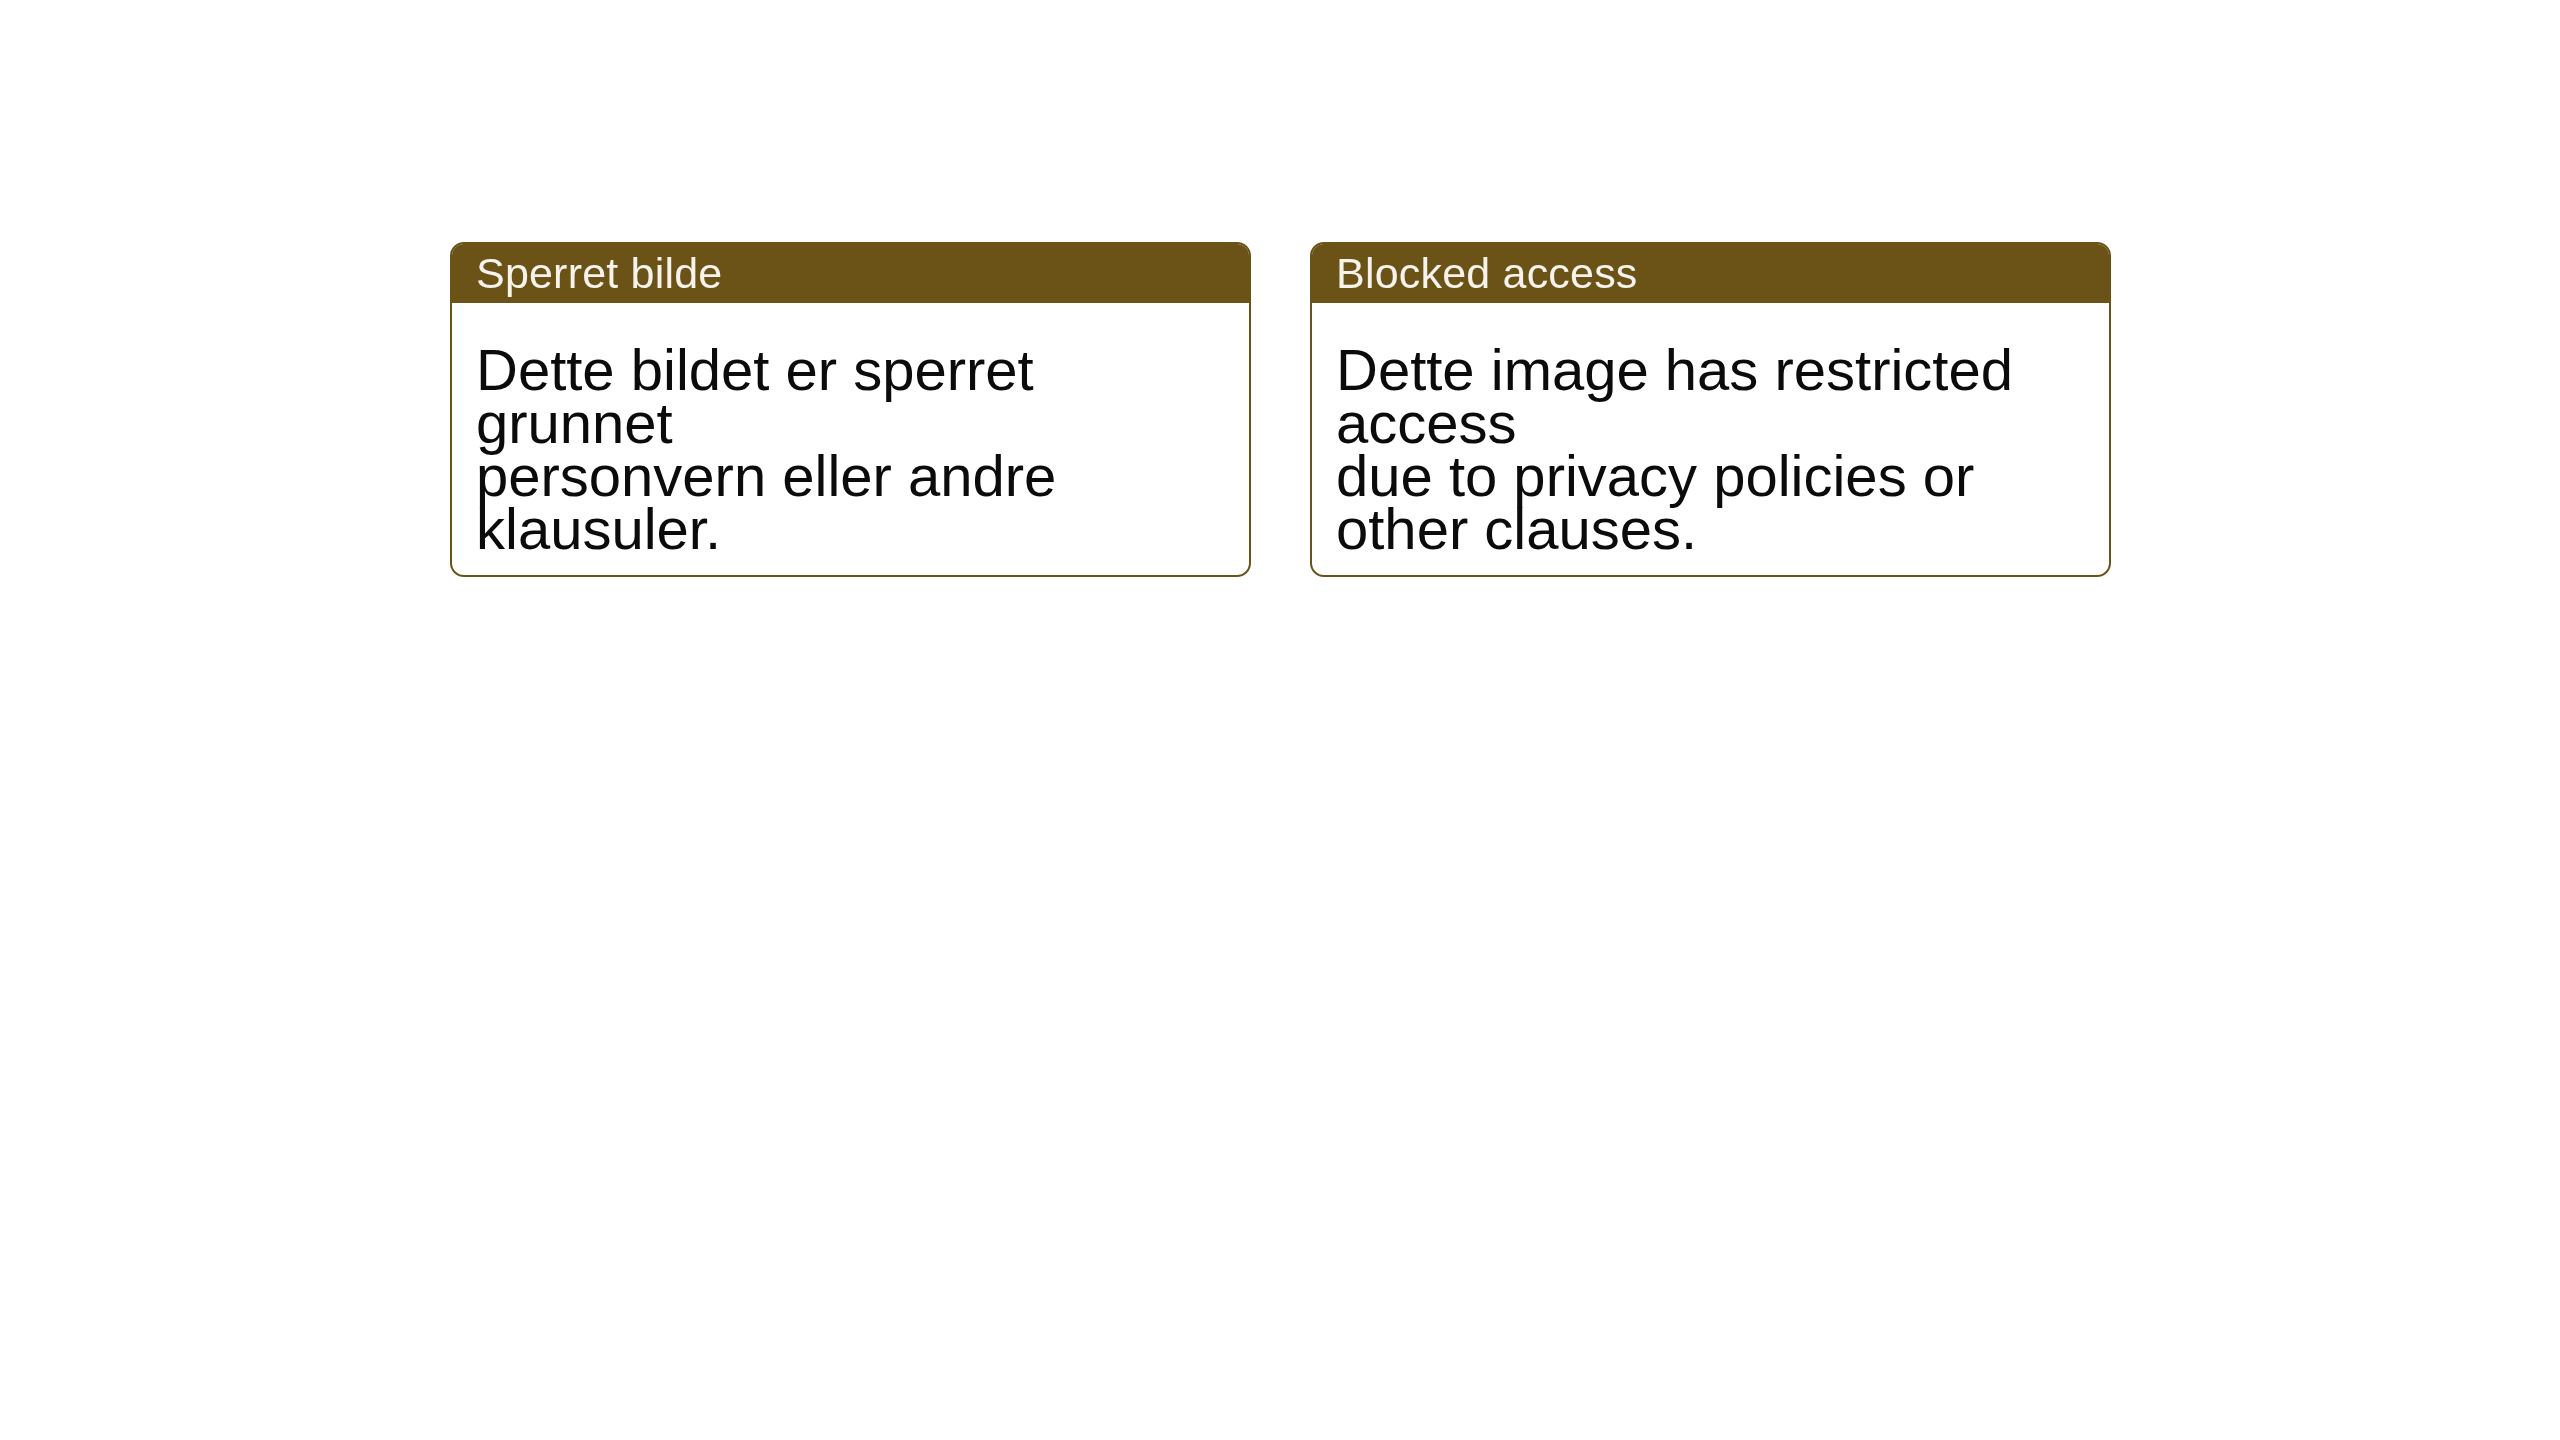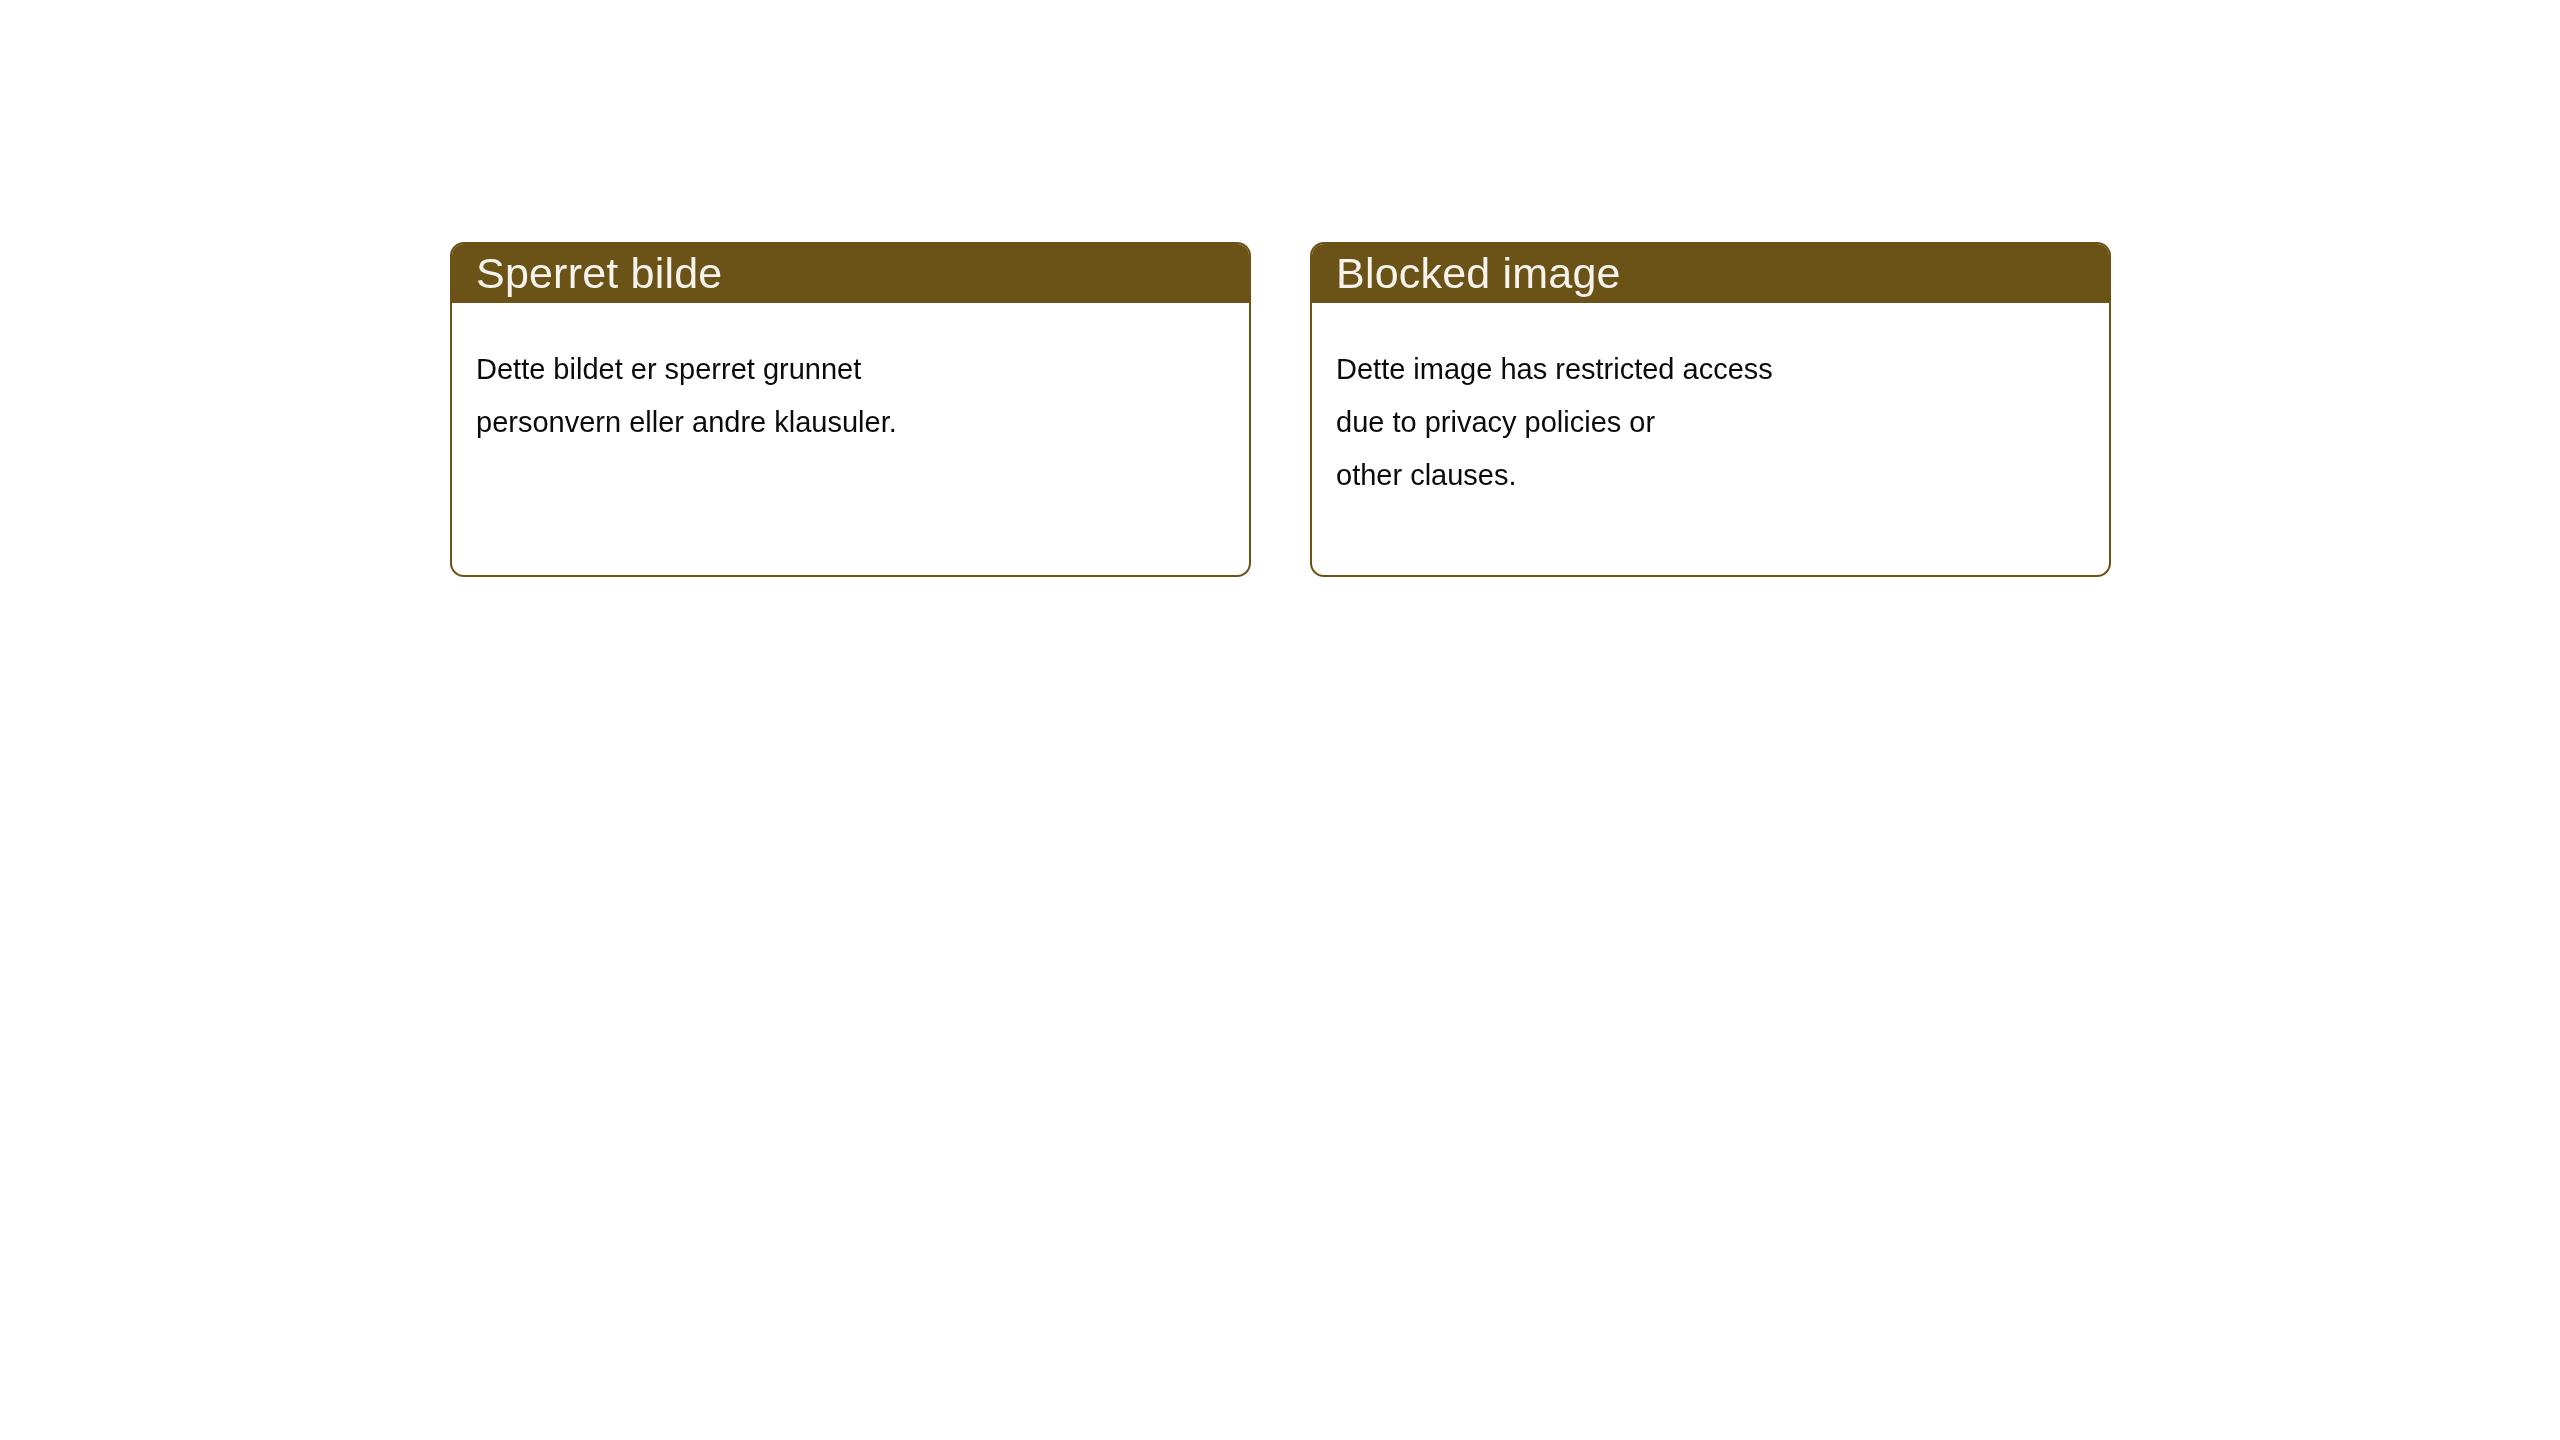--- a/index.html
+++ b/index.html
@@ -34,38 +34,38 @@
     color:var(--header-text);
     display:flex;
     align-items:center;
     padding:0 24px;
     font-size:43px;
     font-weight:400;
     letter-spacing:0.2px;
   }
   .card-body{
     padding:40px 24px 0 24px;
-    font-size:29px;
+    font-size:58px;
     line-height:53px;
     color:var(--body-text);
     white-space:pre-line;
     font-weight:400;
   }
 </style>
 </head>
 <body>
 
 <div class="notice-card pos-left">
   <div class="card-header">
     <span>Sperret bilde</span>
   </div>
   <div class="card-body">Dette bildet er sperret grunnet
 personvern eller andre klausuler.</div>
 </div>
 
 <div class="notice-card pos-right">
   <div class="card-header">
-    <span>Blocked image</span>
+    <span>Blocked access</span>
   </div>
   <div class="card-body">Dette image has restricted access
 due to privacy policies or
 other clauses.</div>
 </div>
 
 </body></html>

